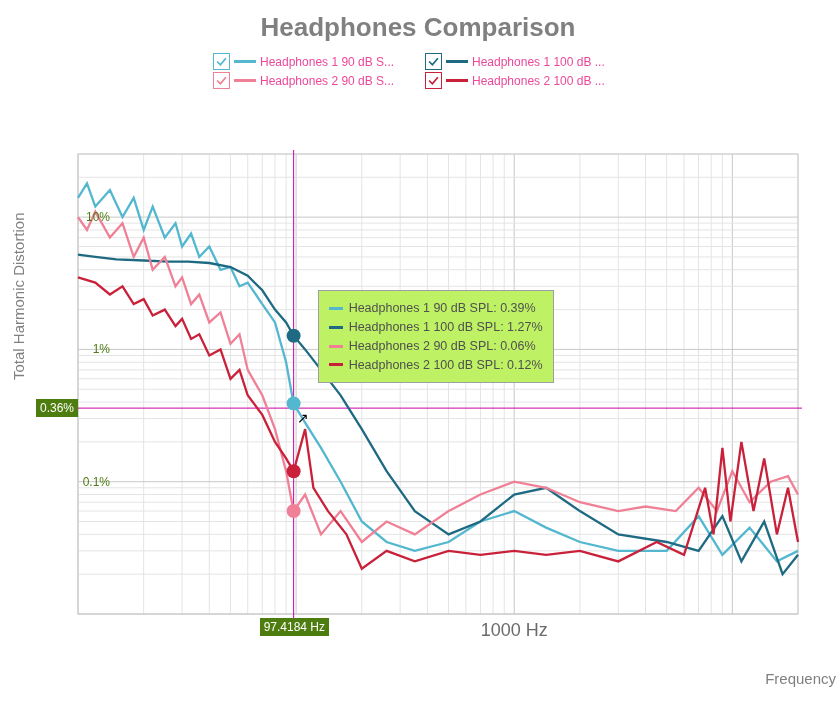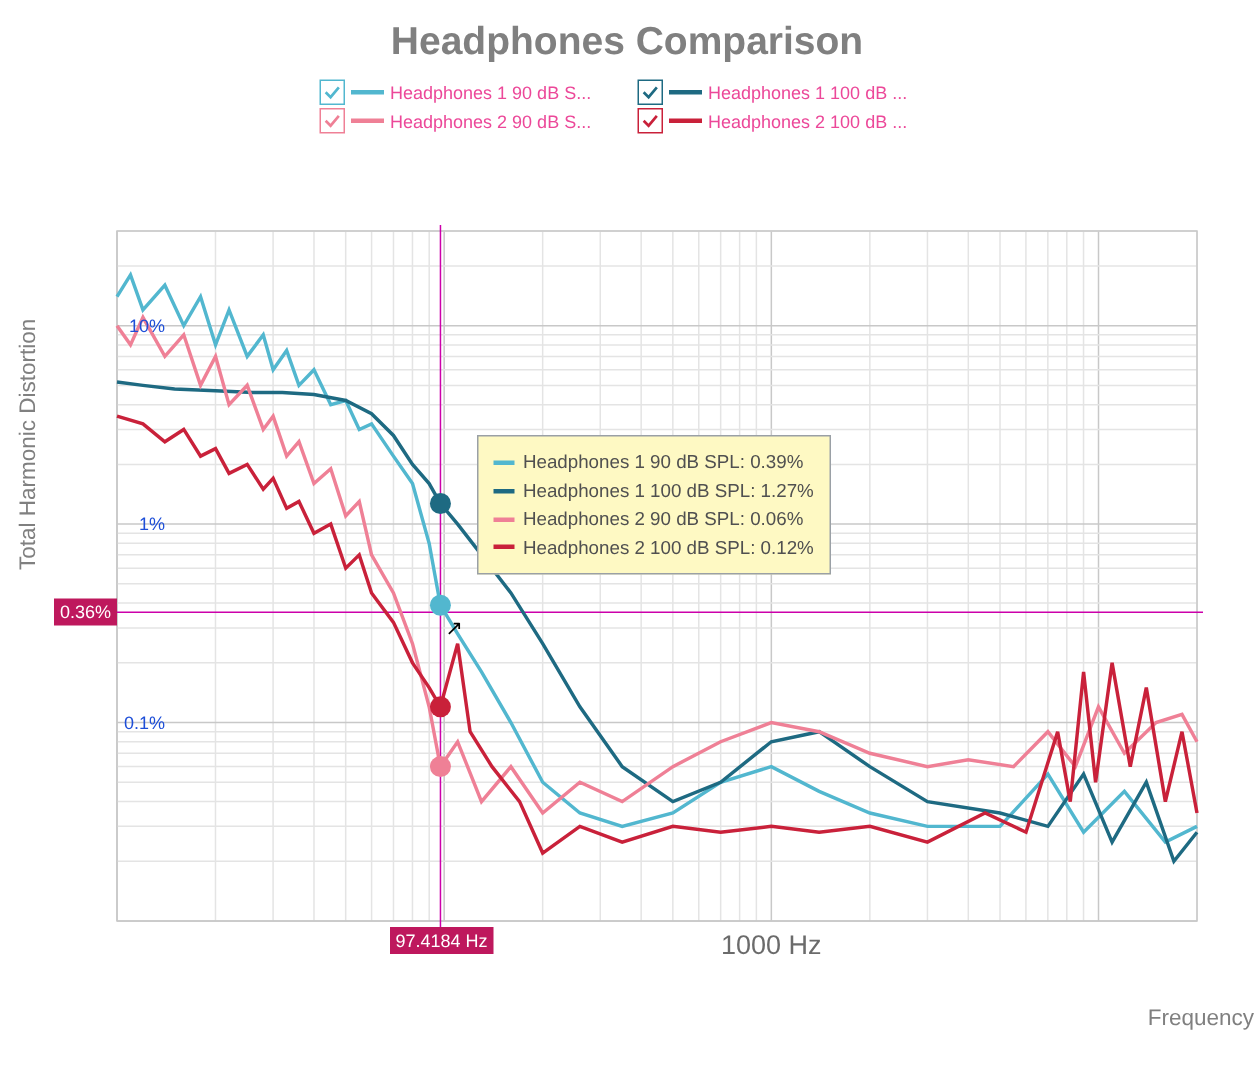--- a/index.html
+++ b/index.html
@@ -8,24 +8,24 @@
 .legend{margin:10px auto 4px;width:410px;font-size:12px;color:#ec4899}
 .legend-row{display:flex;gap:22px;margin-bottom:2px}
 .legend-item{display:flex;align-items:center;gap:4px;width:190px;cursor:pointer}
 .legbox{width:15px;height:15px;border:1.5px solid;display:flex;align-items:center;justify-content:center;flex:none}
 .legbox svg{width:11px;height:11px}
 .legline{width:22px;height:3px;flex:none}
 .legtxt{white-space:nowrap;overflow:hidden;text-overflow:ellipsis}
 .plot-zone{position:absolute;left:78px;top:154px;width:720px;height:460px}
 .ylabel{position:absolute;left:10px;top:380px;transform:rotate(-90deg);transform-origin:left top;font-size:15px;color:#808080}
 .xlabel{position:absolute;left:0;right:0;text-align:right;top:670px;font-size:15px;color:#808080}
-.ytick{position:absolute;right:726px;font-size:12px;color:#1d4ed8;transform:translateY(-50%)}
+.ytick{position:absolute;right:726px;font-size:12px;color:#4d7c0f;transform:translateY(-50%)}
 .xtick{position:absolute;top:620px;font-size:18px;color:#6b6b6b;transform:translateX(-50%)}
-.badge{position:absolute;background:#be185d;color:#fff;font-size:12px;padding:2px 4px}
-.tooltip{position:absolute;background:#fef9c3;border:1px solid #9aa0a6;padding:8px 10px;font-size:12.5px;color:#505050;line-height:1.5}
+.badge{position:absolute;background:#4d7c0f;color:#fff;font-size:12px;padding:2px 4px}
+.tooltip{position:absolute;background:#bef264;border:1px solid #9aa0a6;padding:8px 10px;font-size:12.5px;color:#505050;line-height:1.5}
 .tt-row{display:flex;align-items:center;gap:6px}
 .tt-sw{width:14px;height:3px;flex:none}
 .cursor-ico{position:absolute;font-size:14px;color:#000}
 svg.grid,svg.lines,svg.cross,svg.markers{position:absolute;left:0;top:0;width:720px;height:460px;overflow:visible}
 svg.lines path{fill:none;stroke-width:2.3}
 svg.markers circle{stroke:none}
 </style>
 </head>
 <body>
 <div class="wrap">

